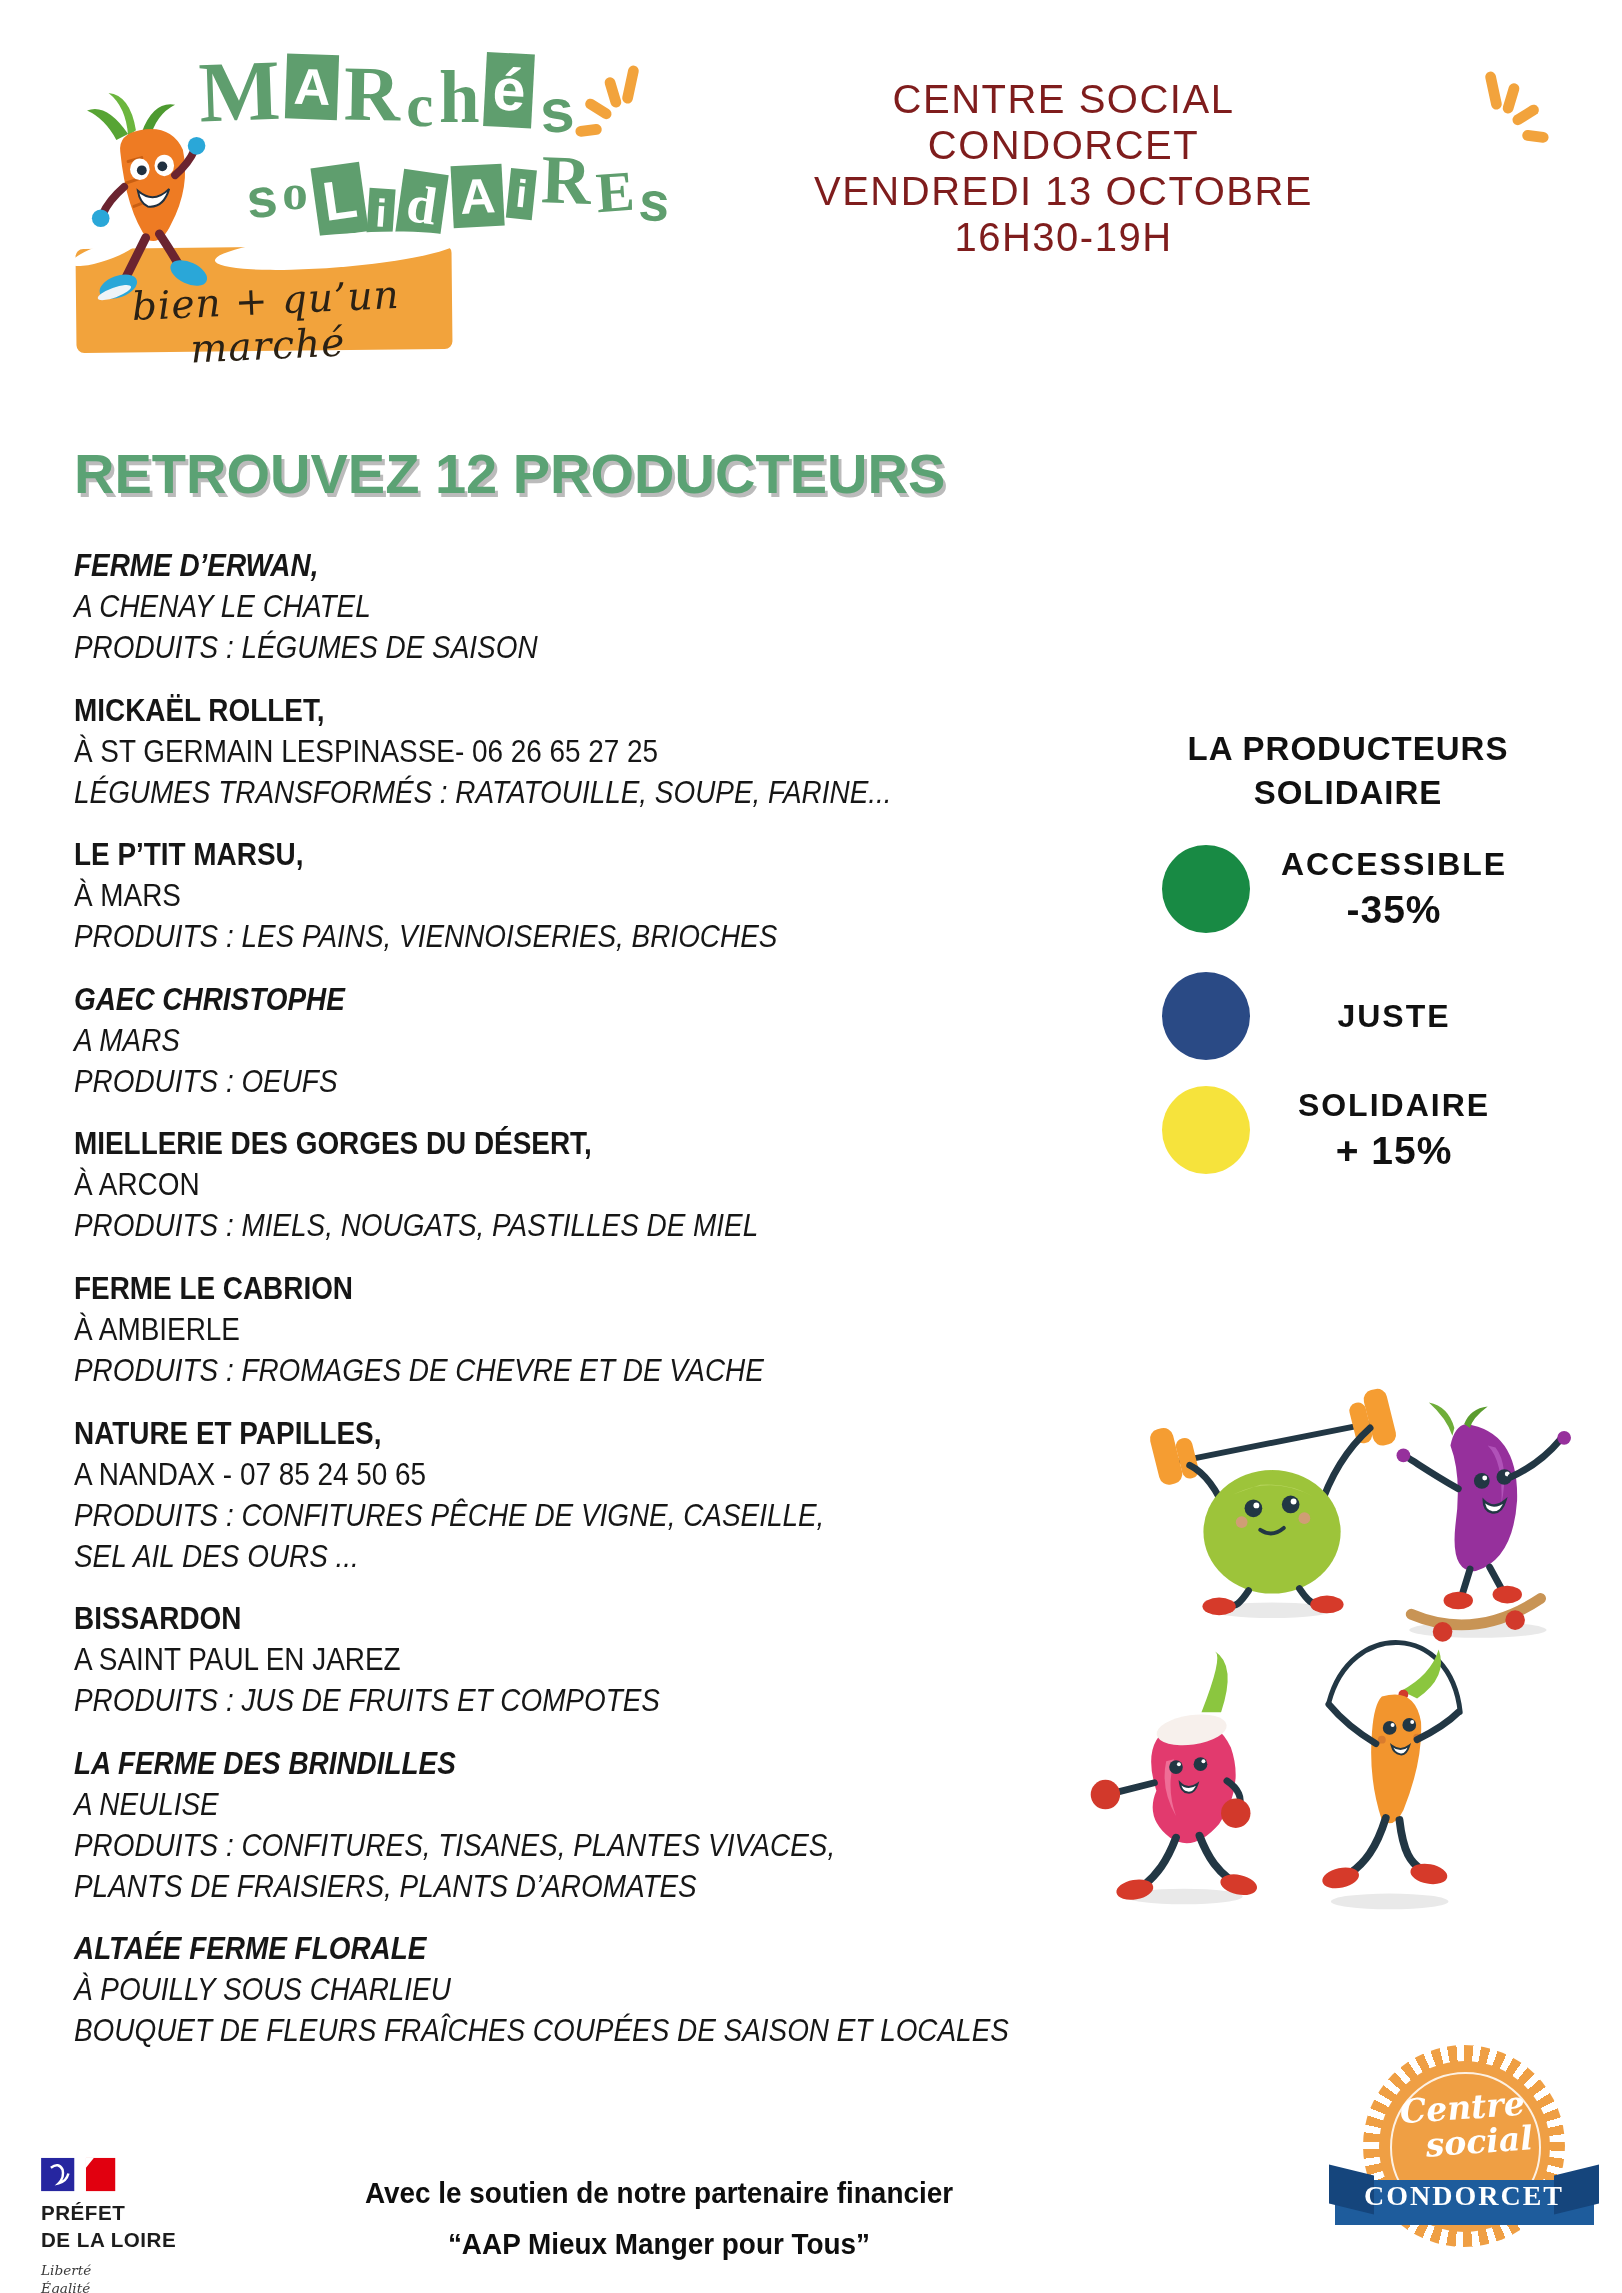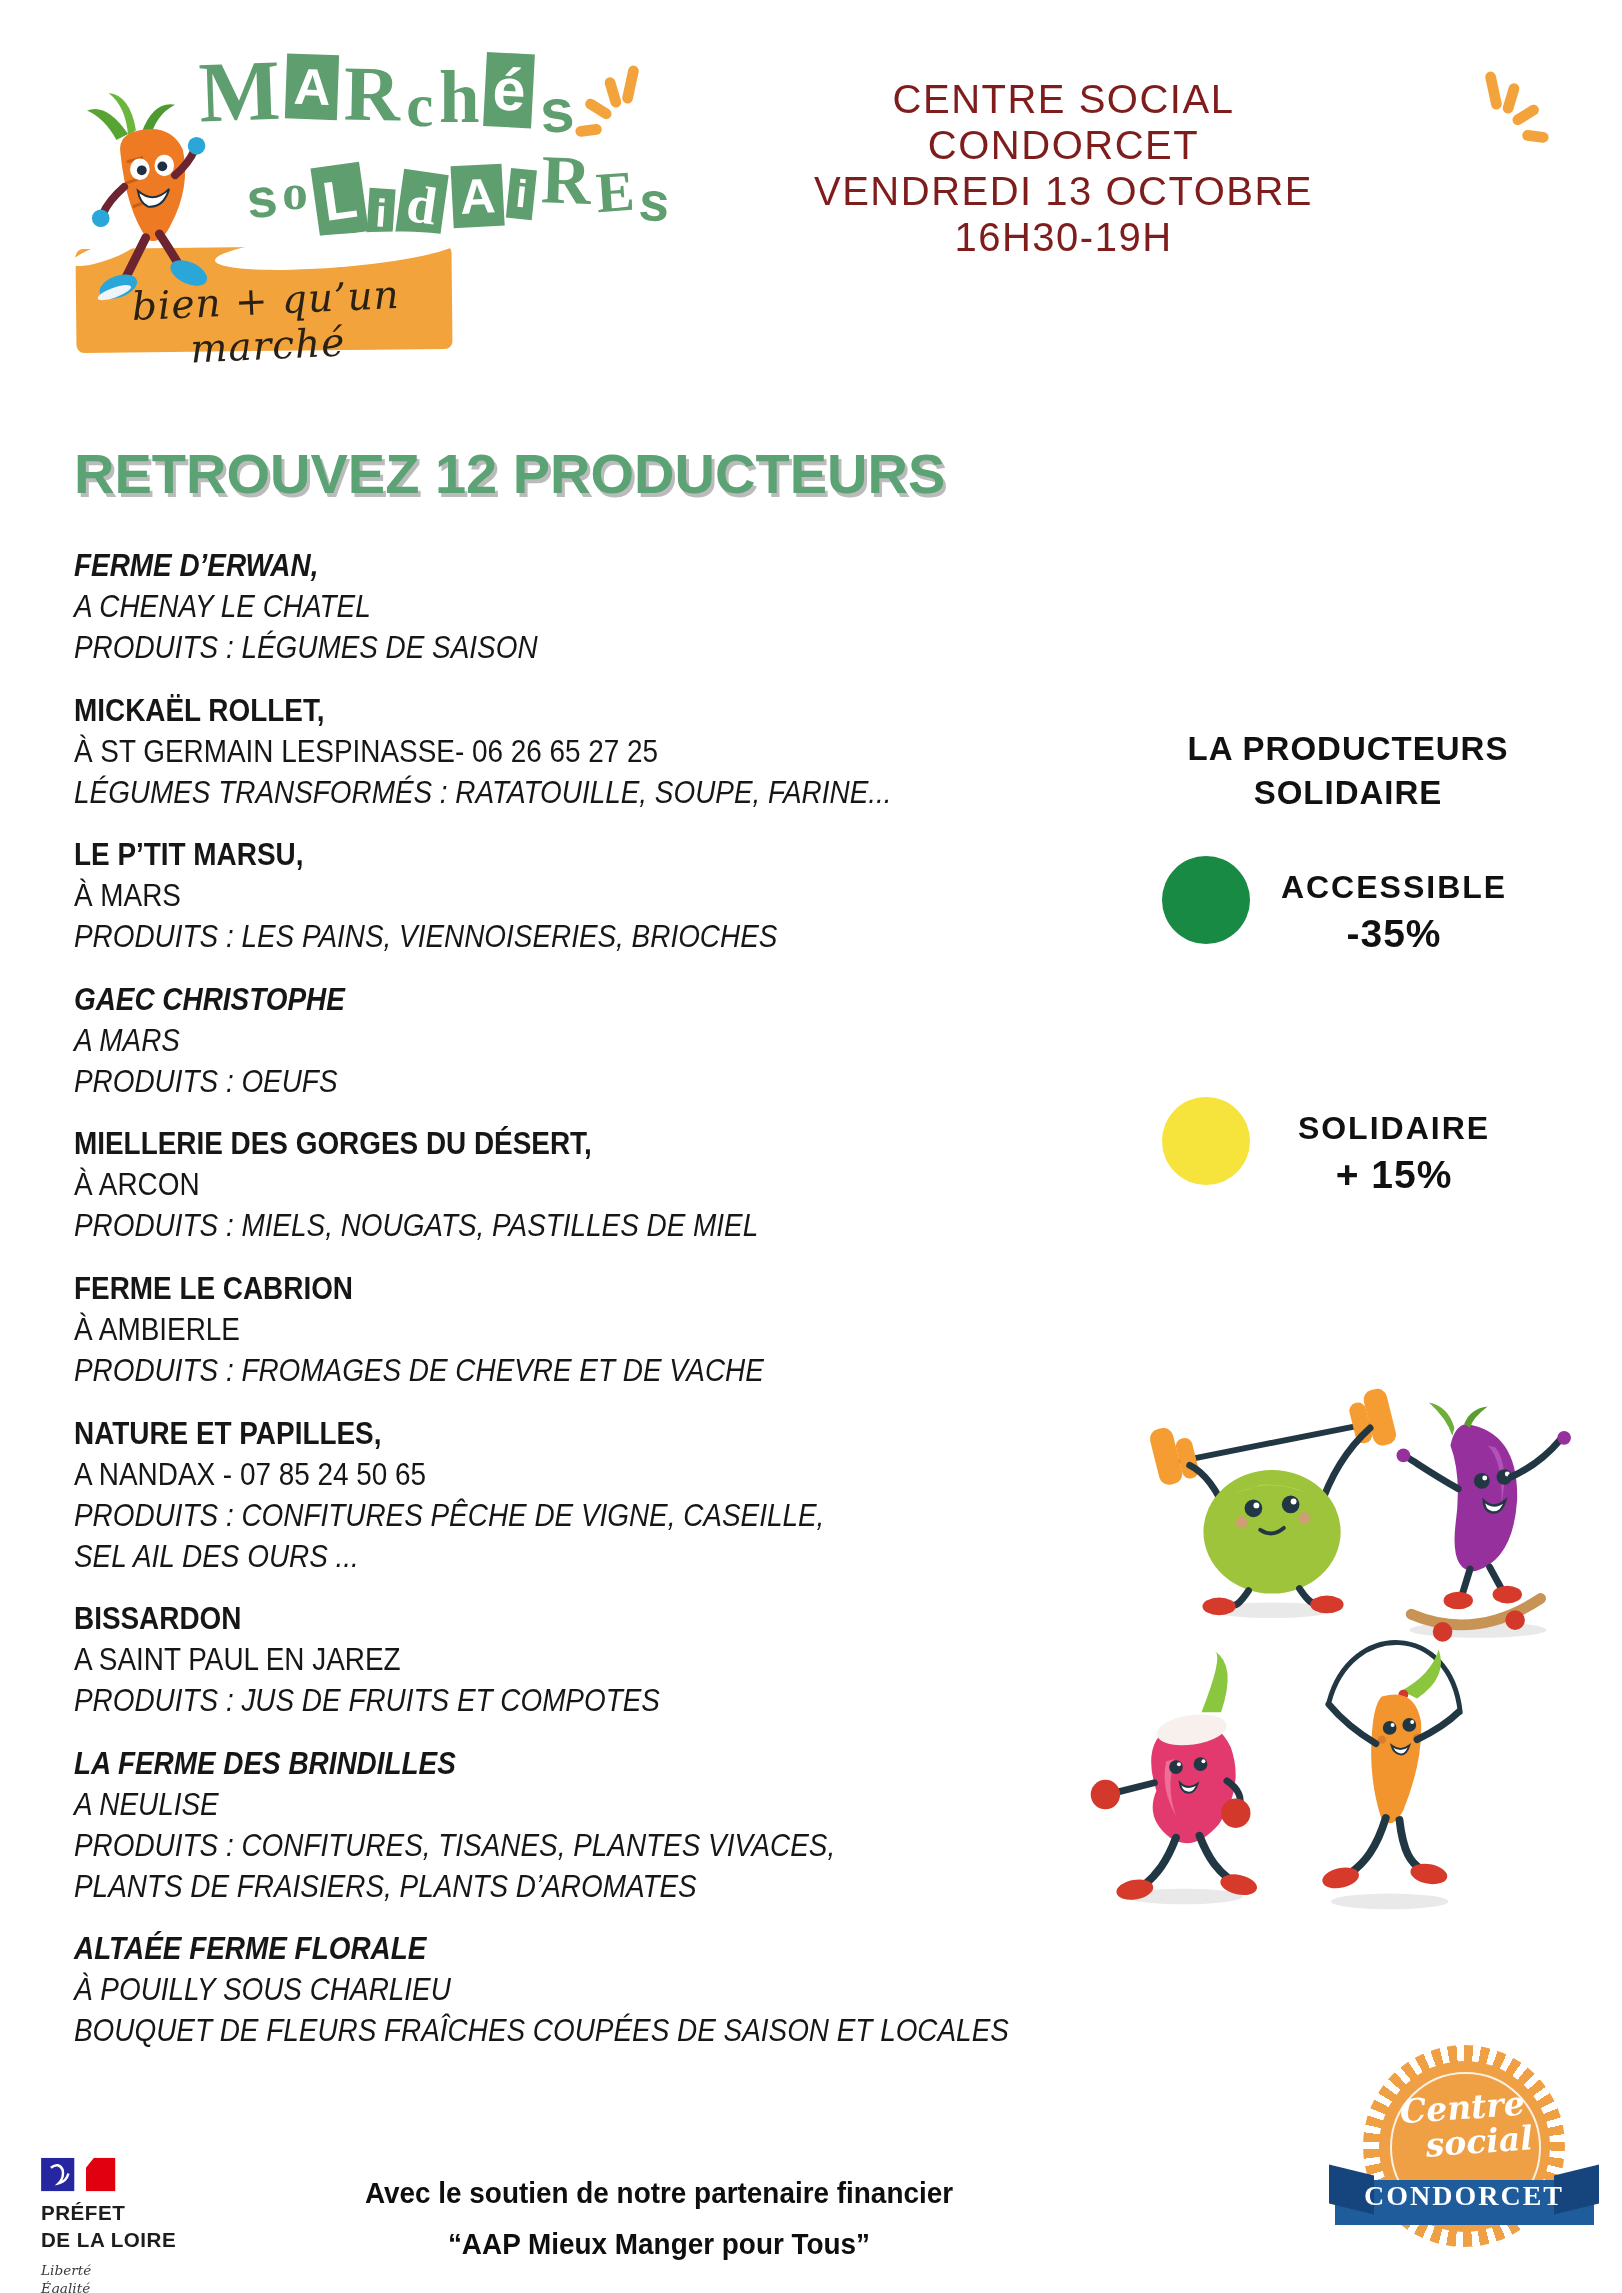--- a/index.html
+++ b/index.html
@@ -60,21 +60,21 @@
   .it{font-style:italic;}
 
   
   #tarif-title{position:absolute;left:1157px;top:727px;width:382px;text-align:center;
           font-size:33px;font-weight:bold;line-height:44px;letter-spacing:1px;color:#111;}
   .tarif-row{position:absolute;left:1162px;width:376px;display:flex;align-items:center;}
   #tarif-row-0{top:845px;}
   #tarif-row-1{top:972px;}
   #tarif-row-2{top:1086px;}
   .dot{width:88px;height:88px;border-radius:50%;flex:0 0 auto;}
-  .tarif-text{flex:1;text-align:center;font-weight:bold;color:#111;margin-top:24px;}
+  .tarif-text{flex:1;text-align:center;font-weight:bold;color:#111;}
   .tarif-label{font-size:32px;letter-spacing:2px;}
   .tarif-value{font-size:39px;letter-spacing:1px;margin-top:5.9px;}
 
   
   #veggies{position:absolute;left:1027px;top:1367px;width:593px;height:564px;}
 
   
   #prefet{position:absolute;left:41px;top:2156px;width:225px;}
   #prefet-title{font-size:20.6px;font-weight:bold;line-height:26.5px;color:#1d1d1d;letter-spacing:0.5px;margin-top:1px;}
   #prefet-motto{margin-top:7.8px;font:italic 13.7px "DejaVu Serif",serif;line-height:18.6px;color:#3a3a3a;}
@@ -230,20 +230,26 @@
 
   <div id="tarif-title">
     <div>LA PRODUCTEURS</div>
     <div>SOLIDAIRE</div>
   </div>
   <div id="tarif-row-0" class="tarif-row">
     <div class="dot" style="background: rgb(24, 138, 68);"></div>
     <div class="tarif-text">
       <div class="tarif-label">ACCESSIBLE</div>
       <div class="tarif-value">-35%</div>
+    </div>
+  </div>
+  <div id="tarif-row-1" class="tarif-row">
+    <div class="dot" style="background: rgb(42, 74, 133);"></div>
+    <div class="tarif-text">
+      <div class="tarif-label">JUSTE</div>
     </div>
   </div>
   <div id="tarif-row-2" class="tarif-row">
     <div class="dot" style="background: rgb(246, 227, 60);"></div>
     <div class="tarif-text">
       <div class="tarif-label">SOLIDAIRE</div>
       <div class="tarif-value">+ 15%</div>
     </div>
   </div>
 

